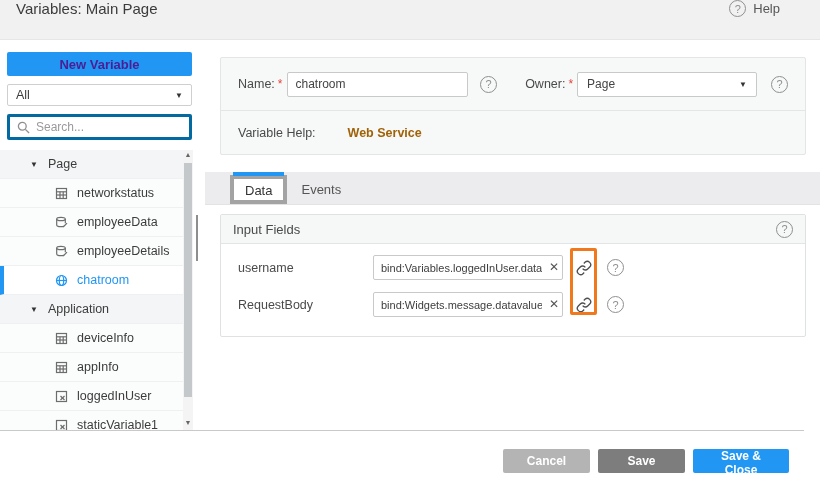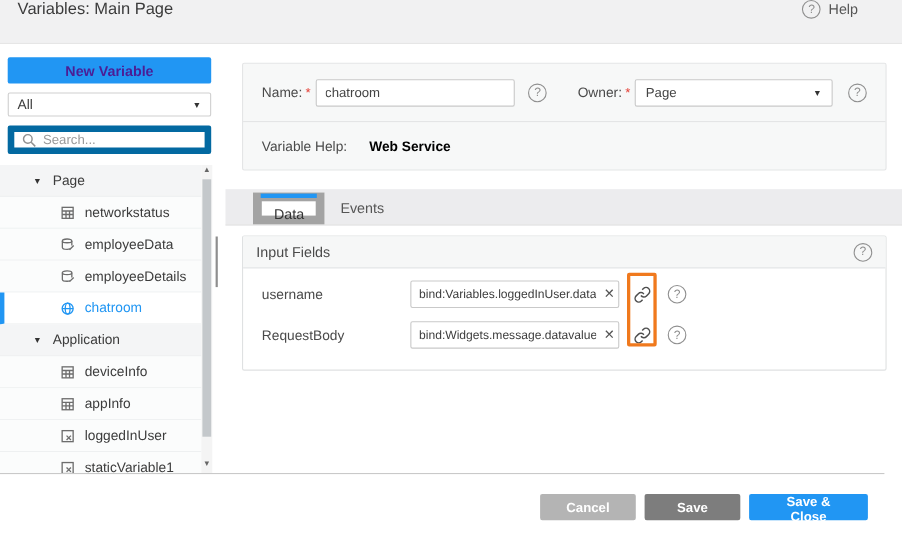--- a/index.html
+++ b/index.html
@@ -31,21 +31,21 @@
     font-weight:bold; font-size:13px; cursor:pointer;
   }
   .filter-select {
     position:absolute; left:7px; top:44px; width:185px; height:22px;
     border:1px solid #cfcfcf; background:#fff; border-radius:2px;
     display:flex; align-items:center; padding:0 8px; font-size:12.5px; cursor:pointer;
   }
   .filter-select .caret { margin-left:auto; font-size:8px; color:#333; }
   .search-box {
     position:absolute; left:7px; top:74px; width:185px; height:26px;
-    border:6px solid #0369a1; background:#fff; border-radius:2px;
+    border:3px solid #0369a1; background:#fff; border-radius:2px;
     display:flex; align-items:center; padding:0 7px; gap:6px;
   }
   .search-box input {
     border:none; outline:none; width:130px; font-size:12px; color:#444;
     font-family:inherit; background:transparent;
   }
   .search-box input::placeholder { color:#9a9a9a; }
   .tree { position:absolute; left:0; top:110px; right:22px; bottom:0; }
   .tree-row {
     height:29px; display:flex; align-items:center;
@@ -84,30 +84,30 @@
     width:192px; height:25px; border:1px solid #c9c9c9; border-radius:2px;
     padding:0 8px; font-size:12px; color:#444; font-family:inherit; background:#fff; outline:none;
   }
   .owner-select {
     width:190px; height:25px; border:1px solid #c9c9c9; border-radius:2px;
     background:#fff; display:flex; align-items:center; padding:0 9px;
     font-size:12px; color:#444; cursor:pointer; position:relative;
   }
   .owner-select .caret { margin-left:auto; font-size:8px; color:#333; }
   .tp-q1 { margin-left:12px; } .owner-label { margin-left:28px; } .tp-q2 { margin-left:14px; }
-  .vt-value { font-weight:bold; margin-left:20px; color:#000000; font-size:12.5px; }
+  .vt-value { font-weight:bold; margin-left:32px; color:#a16207; font-size:12.5px; }
   
   .tab-bar {
     margin-top:17px; height:33px; background:#ececee; border-bottom:1px solid #e3e3e3;
     display:flex; align-items:flex-end; padding:4px 0 0 25px;
   }
   .tab { height:29px; line-height:29px; padding:0 14px; font-size:13px; color:#555; cursor:pointer; }
   .tab.active {
     position:relative; background:#fff; color:#333;
-    border:8px solid #a3a3a3; height:29px; line-height:23px; padding:0 11px;
+    border:4px solid #a3a3a3; height:29px; line-height:23px; padding:0 11px;
   }
   .tab-blue-bar { position:absolute; top:-7px; left:-1px; right:-1px; height:4px; background:#2196f3; }
   
   .if-panel { margin:9px 14px 0 15px; border:1px solid #dfe1e2; border-radius:2px; background:#fff; }
   .if-header {
     height:29px; background:#f6f7f7; border-bottom:1px solid #e3e4e5;
     display:flex; align-items:center; padding:0 12px; font-size:13px; color:#4a4a4a;
   }
   .if-header .q-circle { margin-left:auto; }
   .if-body { position:relative; padding:5px 12px 13px 17px; }
@@ -135,21 +135,21 @@
     position:absolute; left:0; right:16px; bottom:0; height:59px;
     background:#fff; border-top:1px solid #c9c9c9;
   }
   .footer-btns { position:absolute; right:15px; top:18px; display:flex; gap:8px; }
   .btn {
     height:24px; border:none; border-radius:2px; color:#fff;
     font-size:12px; font-weight:bold; font-family:inherit; cursor:pointer; padding:0 16px;
   }
   .btn-cancel { background:#b4b4b4; width:87px; }
   .btn-save { background:#7d7d7d; width:87px; }
-  .btn-save-close { background:#2196f3; width:108px; }
+  .btn-save-close { background:#2196f3; width:96px; }
 </style>
 </head>
 <body>
 
 <div class="header">
   <span class="header-title">Variables: Main Page</span>
   <span class="header-help">
     <span class="q-circle">?</span>
     <span>Help</span>
   </span>

